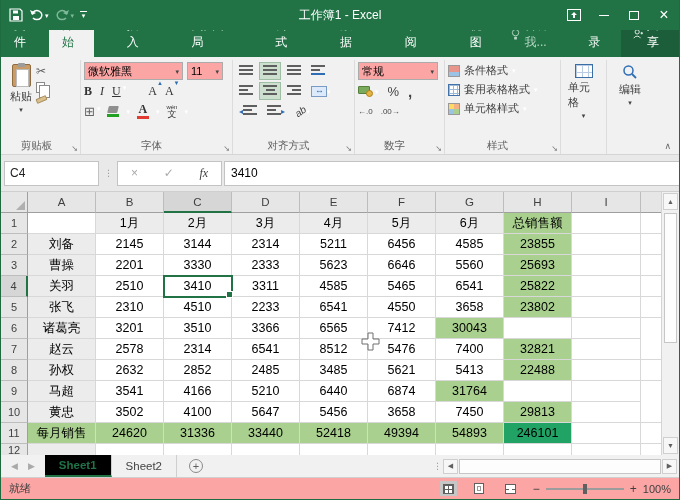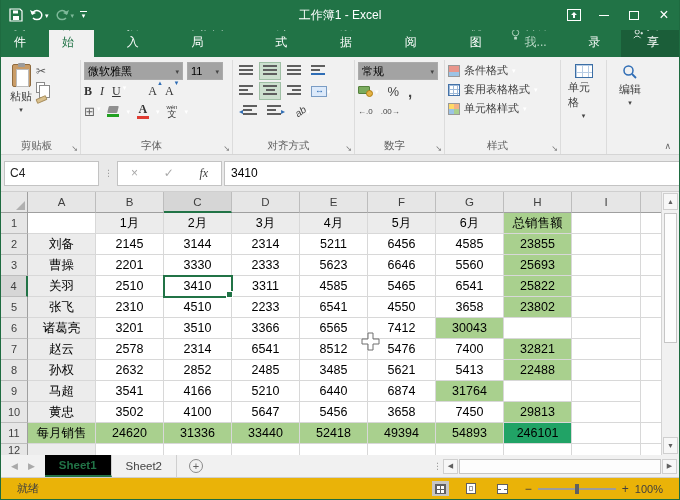--- a/index.html
+++ b/index.html
@@ -28,21 +28,21 @@
   .signin { padding:5px 12px 6px; }
   .share { display:flex; align-items:center; gap:4px; padding:5px 12px 6px; background:rgba(0,0,0,.18); }
 
   
   .ribbon { height:98px; background:#f1f1f1; display:flex; padding:3px 0 0 2px; position:relative;
             border-bottom:1px solid #d5d5d5; font-size:11px; color:#3f3f3f; }
   .grp { position:relative; border-right:1px solid #dcdcdc; padding:1px 3px 14px 3px; }
   .grp-label { position:absolute; bottom:1px; left:0; right:10px; text-align:center; font-size:10.5px; color:#616161; }
   .launcher { position:absolute; bottom:1px; right:2px; font-size:8px; color:#777; }
   .row { display:flex; align-items:center; gap:4px; height:20px; }
-  .combo { background:#a3a3a3; border:1px solid #ababab; display:flex; align-items:center; justify-content:space-between;
+  .combo { background:#fca5a5; border:1px solid #ababab; display:flex; align-items:center; justify-content:space-between;
            height:18px; padding:0 3px; font-size:11px; color:#000; }
   .combo .dd { color:#444; }
   .bigbtn { display:flex; flex-direction:column; align-items:center; justify-content:flex-start; gap:2px; padding:3px 4px; }
   .bigbtn .dd { color:#444; }
   .miniglyph { font-size:12px; color:#5c5c5c; }
   .bld { font-weight:bold; font-size:12px; color:#333; font-family:"Liberation Serif","DejaVu Serif",serif; }
   .itl { font-style:italic; font-size:12px; color:#333; font-family:"Liberation Serif","DejaVu Serif",serif; }
   .und { text-decoration:underline; font-size:12px; color:#333; font-family:"Liberation Serif","DejaVu Serif",serif; }
   .fontAup,.fontAdn { font-size:12px; color:#333; position:relative; font-family:"Liberation Serif","DejaVu Serif",serif;}
   .fontAup i,.fontAdn i { font-style:normal; position:absolute; top:-4px; right:-6px; font-size:6px; color:#2f6db5; }
@@ -129,21 +129,21 @@
   .newsheet { width:14px; height:14px; border:1px solid #8a8a8a; border-radius:50%; color:#5f5f5f; display:flex; align-items:center;
               justify-content:center; font-size:11px; align-self:center; margin-left:12px; }
   .hgrab { color:#9a9a9a; font-size:9px; align-self:center; margin-left:auto; letter-spacing:-1px; }
   .hscroll { display:flex; align-items:center; gap:1px; padding:0 2px; width:238px; }
   .hscroll .hbtn { width:15px; height:15px; border:1px solid #cfcfcf; background:#f7f7f7; display:flex; align-items:center;
                    justify-content:center; font-size:7px; color:#606060; }
   .hscroll .htrack { flex:1; height:15px; position:relative; }
   .hscroll .hthumb { position:absolute; left:0; top:0; height:15px; width:100%; background:#fdfdfd; border:1px solid #c6c6c6; }
 
   
-  .statusbar { height:21px; background:#eab308; display:flex; align-items:center; font-size:11px; color:#3f3f3f; padding:0 16px; }
+  .statusbar { height:21px; background:#fca5a5; display:flex; align-items:center; font-size:11px; color:#3f3f3f; padding:0 8px; }
   .sb-right { margin-left:auto; display:flex; align-items:center; gap:14px; }
   .vicon { width:17px; height:15px; display:flex; align-items:center; justify-content:center; }
   .vicon.sel { background:#c6c6c6; }
   .ic-normal { width:11px; height:10px; border:1px solid #5f5f5f;
                background-image:linear-gradient(#5f5f5f 1px,transparent 1px),linear-gradient(90deg,#5f5f5f 1px,transparent 1px);
                background-size:4px 4px; background-color:#fff; }
   .ic-playout { width:10px; height:11px; border:1px solid #5f5f5f; background:#fff; position:relative; }
   .ic-playout::after { content:''; position:absolute; left:2px; top:2px; right:2px; bottom:2px; border:1px solid #9a9a9a; }
   .ic-pbreak { width:11px; height:10px; border:1px solid #5f5f5f; background:#fff; position:relative; }
   .ic-pbreak::after { content:''; position:absolute; left:0; right:0; top:4px; border-top:1px dashed #5f5f5f; }

